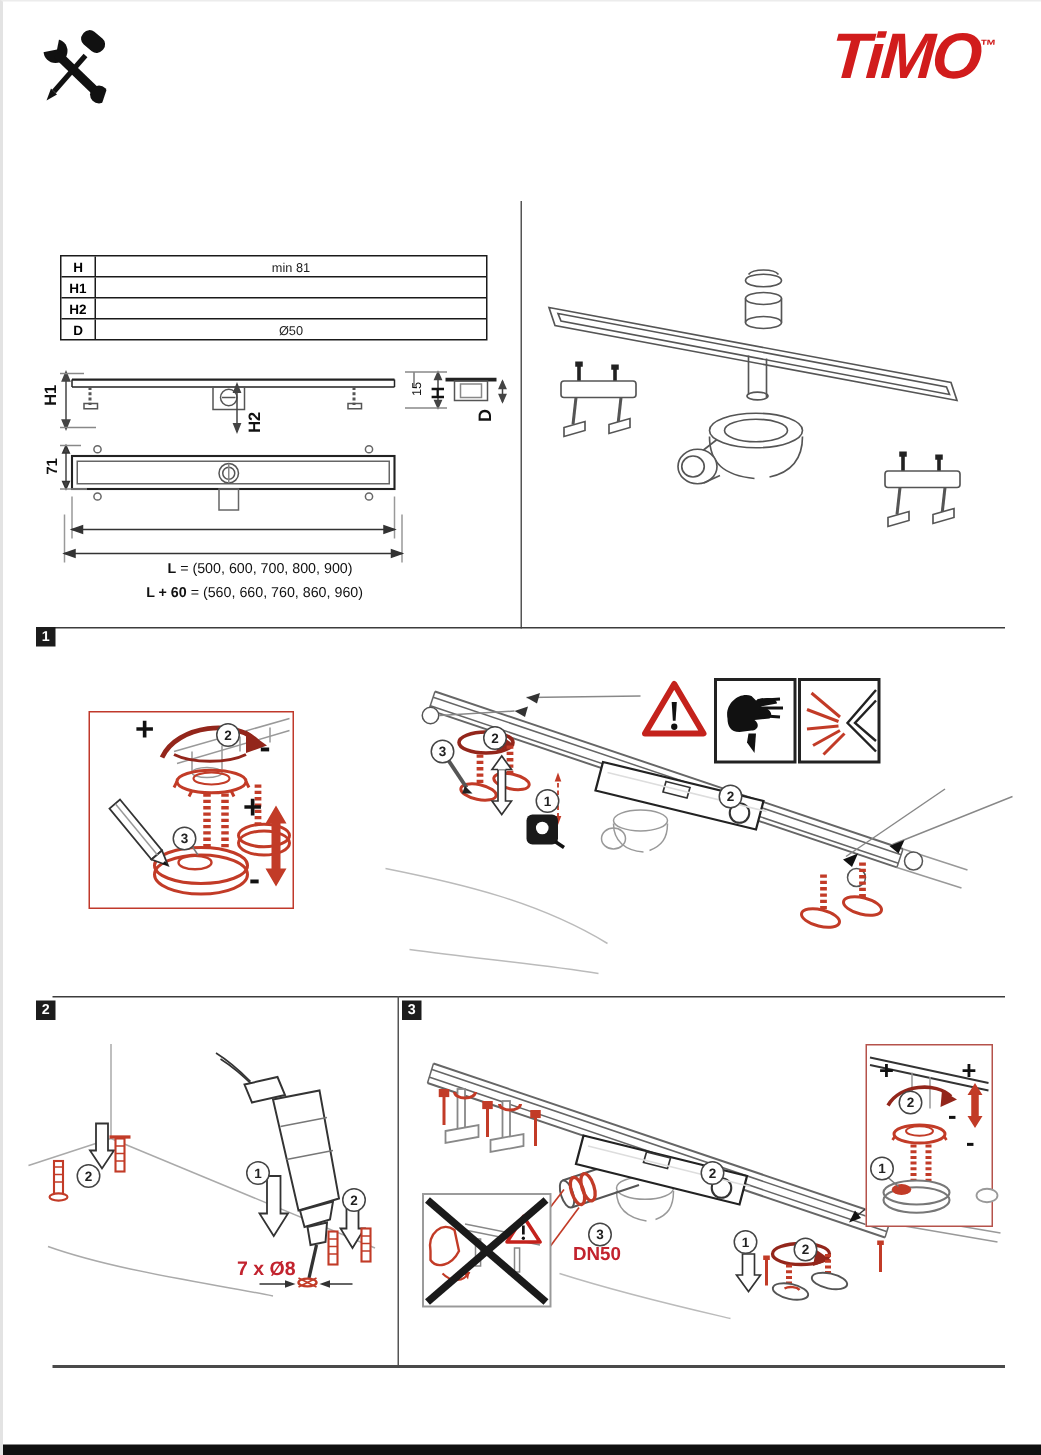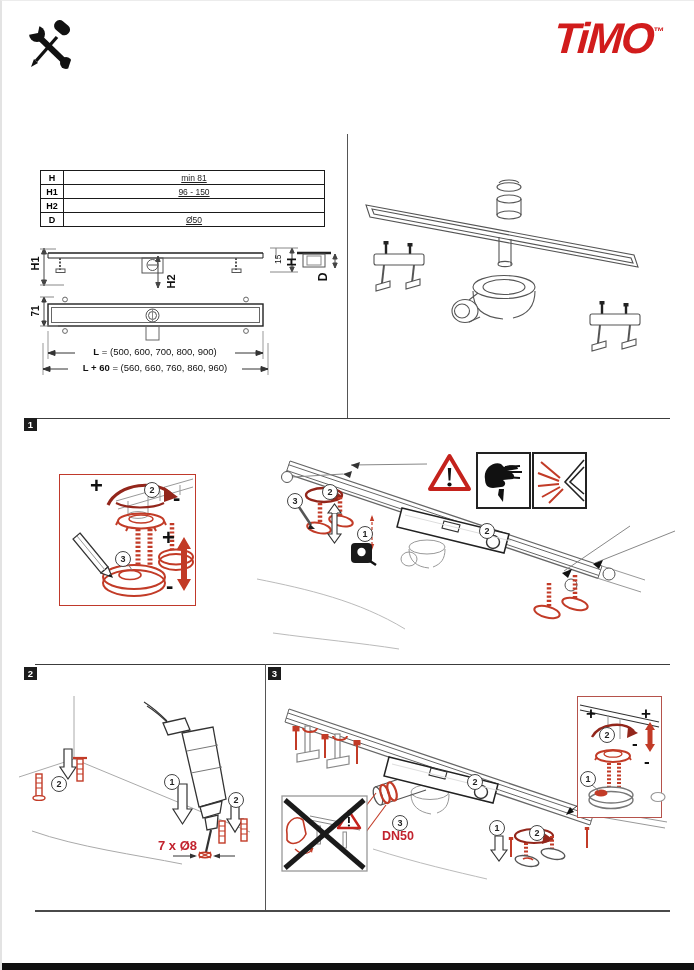--- a/index.html
+++ b/index.html
@@ -10,31 +10,31 @@
   .scene{position:absolute;}
   .banner{position:absolute;left:57px;top:88px;width:583px;height:36px;background:#cd2a27;color:#fff;
           font-weight:bold;font-size:19.5px;display:flex;align-items:center;justify-content:center;letter-spacing:.4px;}
   .logo{position:absolute;left:552px;top:16px;color:#d11c1c;font-weight:bold;font-style:italic;
         font-size:43px;letter-spacing:-2px;line-height:1;transform:skewX(-4deg);}
   .logo sup{font-size:11px;font-style:normal;letter-spacing:0;vertical-align:18px;}
   .spec-table{position:absolute;left:38px;top:169px;width:283px;border:1.5px solid #1a1a1a;background:#fff;}
   .spec-row{display:flex;height:13px;border-bottom:1px solid #1a1a1a;}
   .spec-row:last-child{border-bottom:none;}
   .spec-param{width:22px;border-right:1.5px solid #1a1a1a;font-weight:bold;font-size:9px;display:flex;align-items:center;justify-content:center;}
-  .spec-value{flex:1;font-size:8.5px;display:flex;align-items:center;justify-content:center;color:#222;text-decoration:underline;}
+  .spec-value{flex:1;font-size:8.5px;display:flex;align-items:center;justify-content:center;color:#222;}
   .rule{position:absolute;border-top:1.6px solid #3c3c3c;}
   .vdiv{position:absolute;border-left:1.3px solid #555;}
   .badge{position:absolute;width:13px;height:13px;background:#1c1c1c;color:#fff;font-size:9.5px;font-weight:bold;
          display:flex;align-items:center;justify-content:center;z-index:6;}
   .callout{position:absolute;width:14px;height:14px;border:1.3px solid #444;border-radius:50%;background:#fff;
            font-size:9px;font-weight:bold;color:#222;display:flex;align-items:center;justify-content:center;z-index:5;}
   .rot{position:absolute;transform:rotate(-90deg);transform-origin:center;font-weight:bold;color:#111;
        width:30px;text-align:center;line-height:1;}
   .pm{position:absolute;font-weight:bold;color:#111;line-height:1;z-index:5;}
-  .dimlabel{position:absolute;text-align:center;font-size:9.5px;color:#111;background:#fff;z-index:3;line-height:1.1;}
+  .dimlabel{position:absolute;text-align:right;font-size:9.5px;color:#111;background:#fff;z-index:3;line-height:1.1;margin-top:28px;}
   .redtext{position:absolute;color:#c2232e;font-weight:bold;z-index:5;}
   .note{position:absolute;right:39px;top:914px;font-size:13.5px;font-weight:bold;color:#c2232e;}
   .bottombar{position:absolute;left:0;top:962px;width:694px;height:8px;background:#101010;}
 </style>
 </head>
 <body>
 
 <div class="page">
 
   <svg class="abs" style="left:24px;top:20px;" width="48" height="50" viewBox="0 0 48 50">
@@ -53,21 +53,20 @@
   <div class="logo"><span>TiMO</span><sup>™</sup></div>
 
 
   <div class="spec-table">
     <div class="spec-row">
         <div class="spec-param">H</div>
         <div class="spec-value">min 81</div>
       </div>
     <div class="spec-row">
         <div class="spec-param">H1</div>
-        <div class="spec-value">96 - 150</div>
       </div>
     <div class="spec-row">
         <div class="spec-param">H2</div>
       </div>
     <div class="spec-row">
         <div class="spec-param">D</div>
         <div class="spec-value">Ø50</div>
       </div>
   </div>
 

